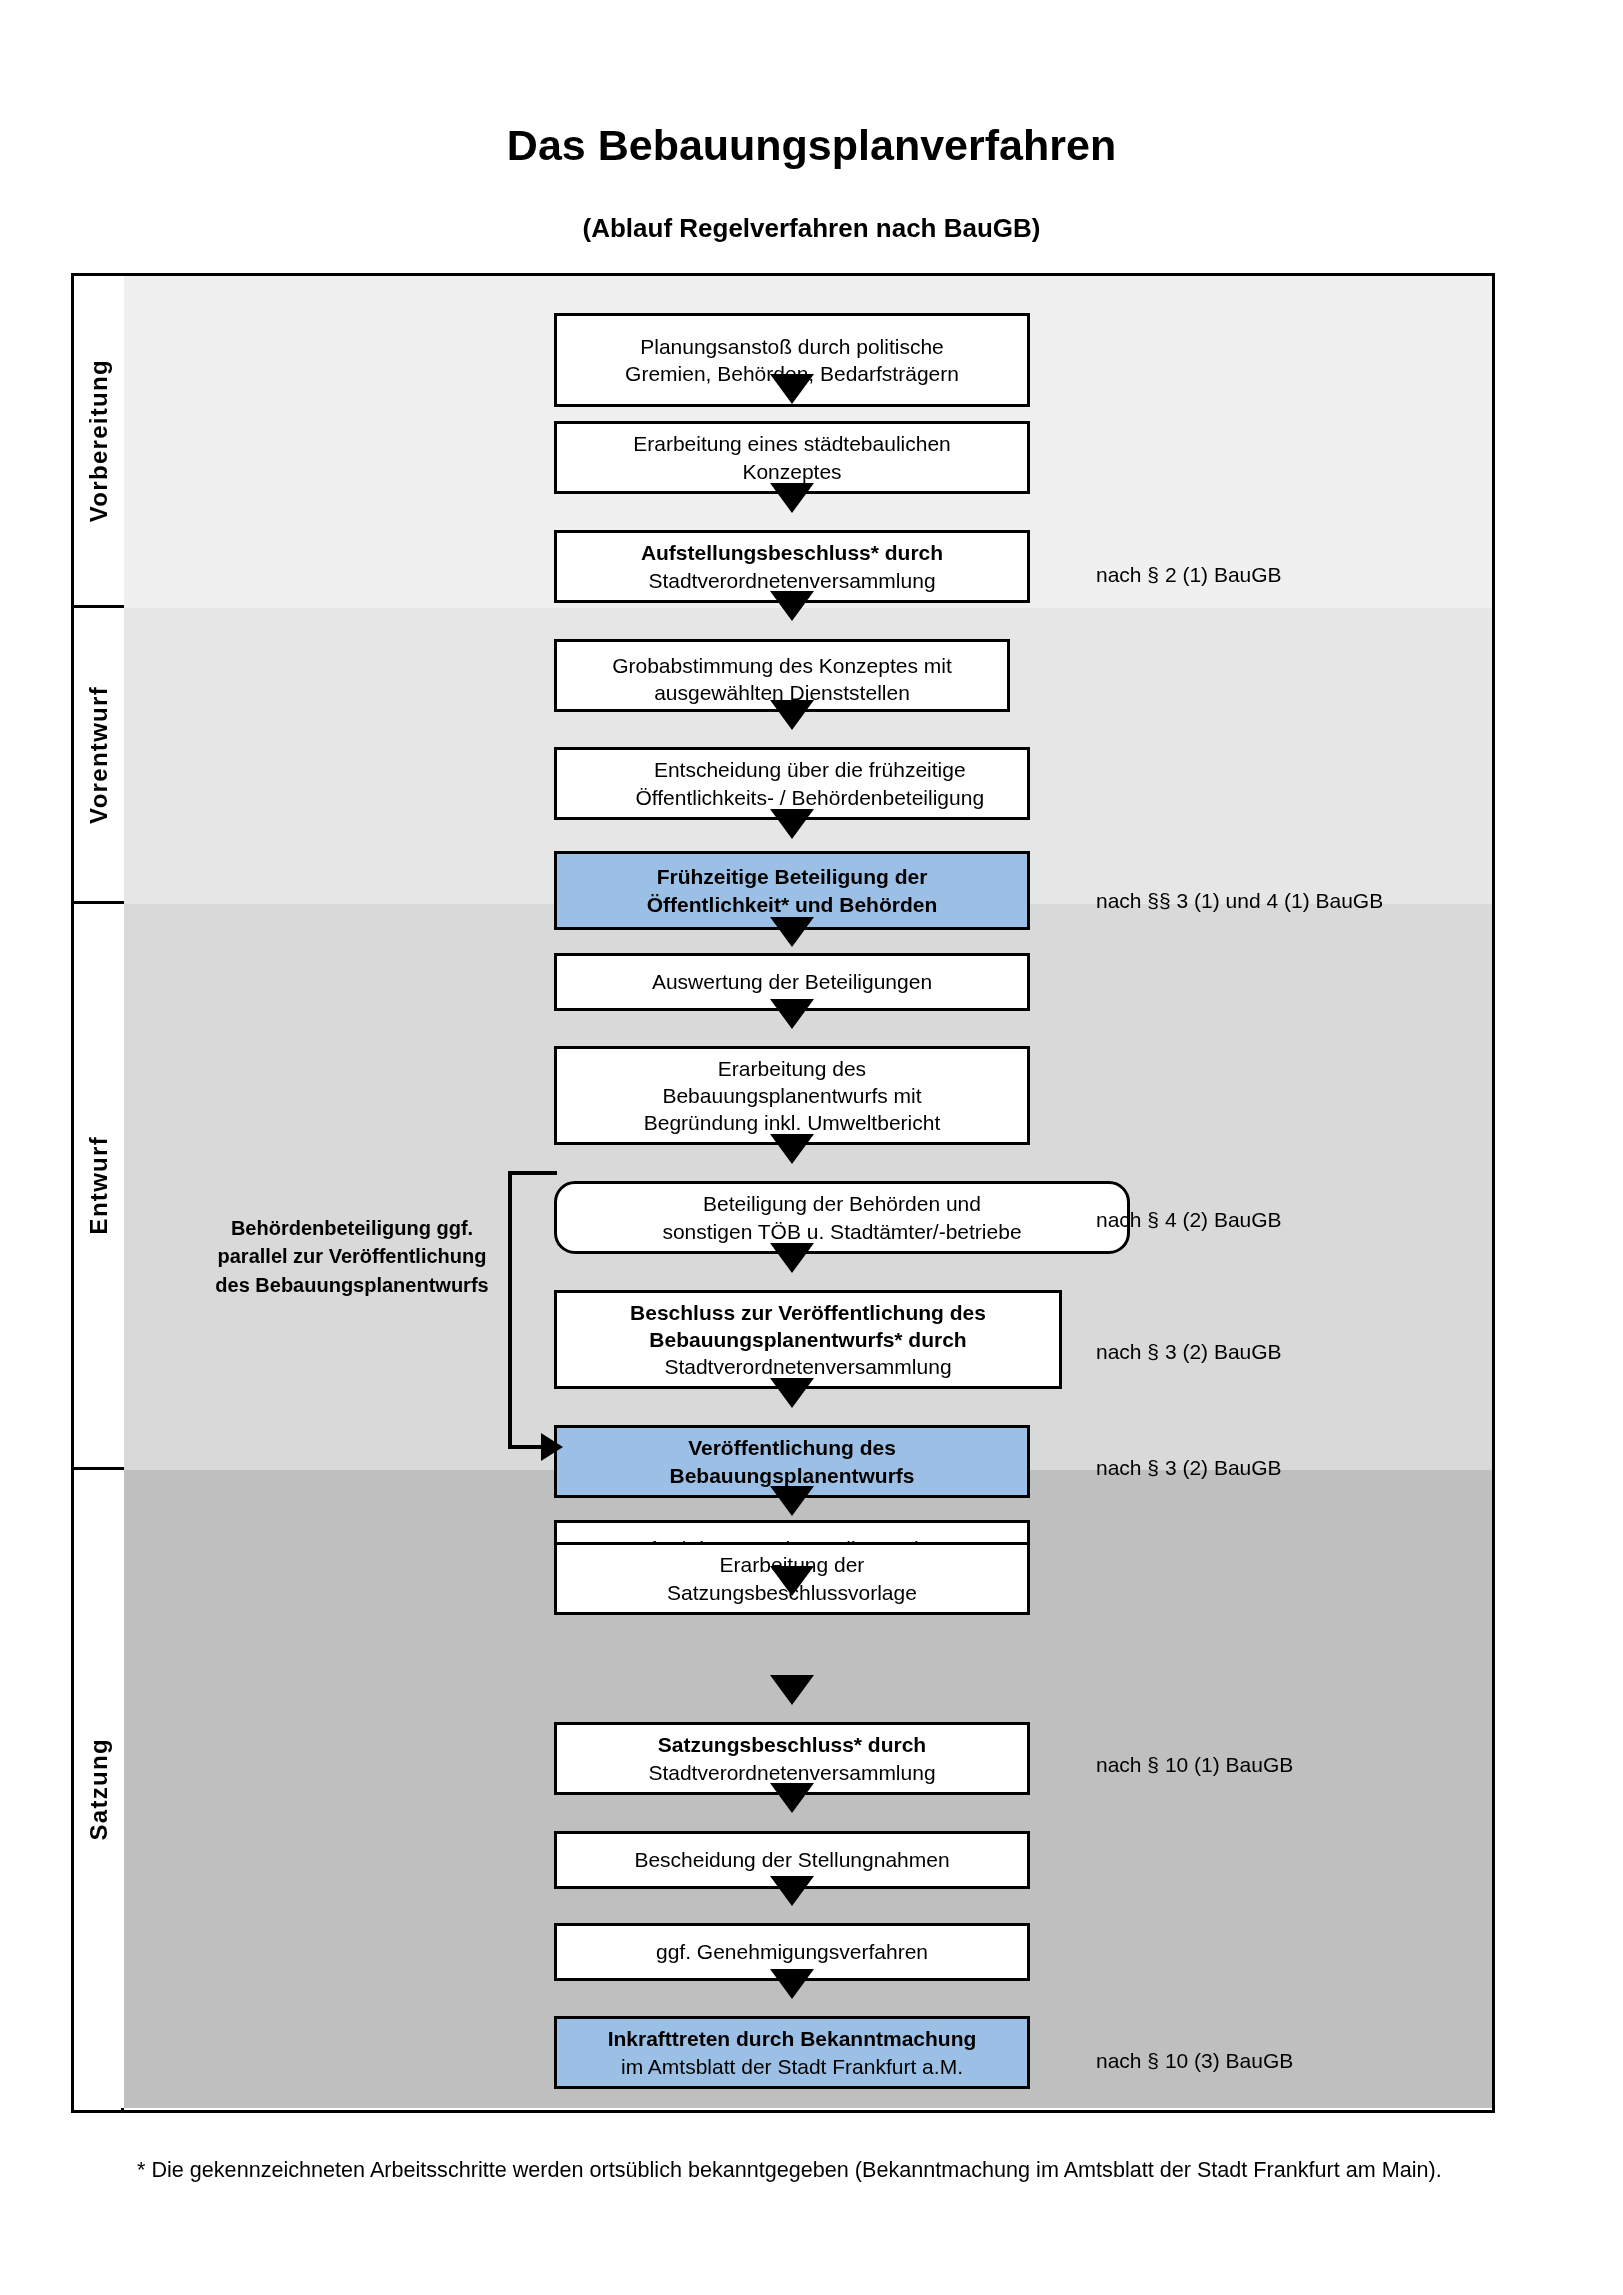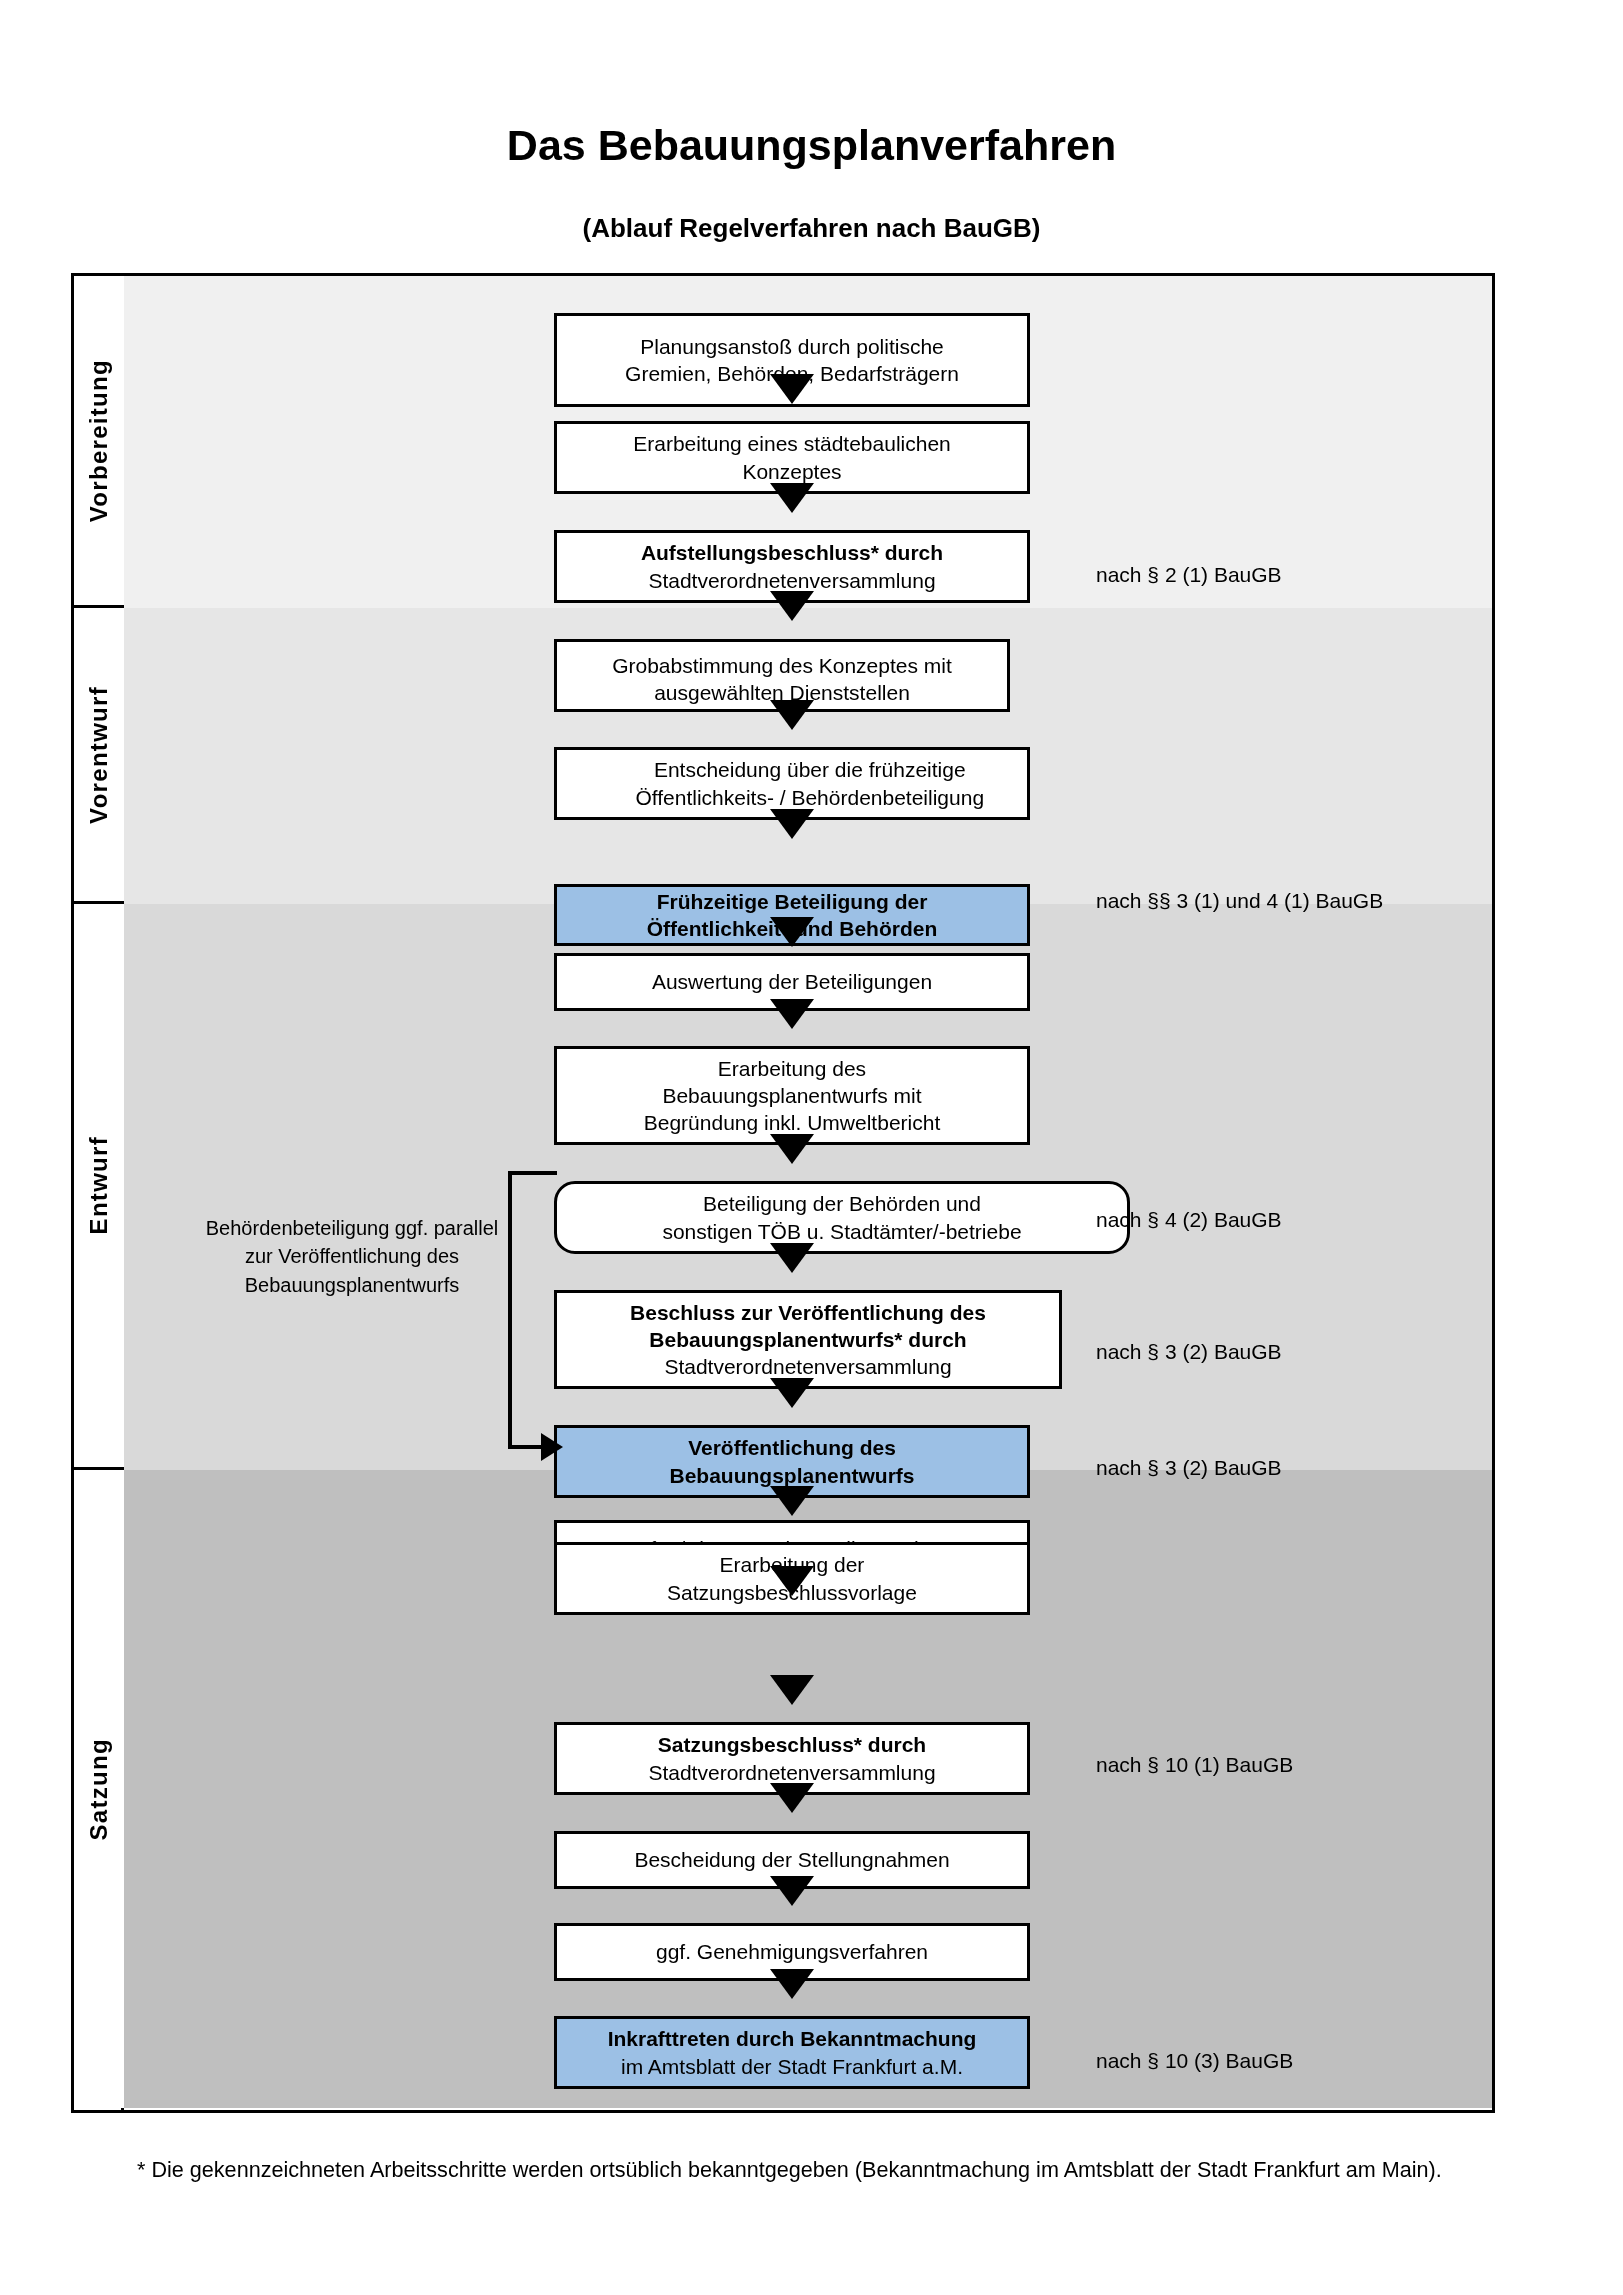--- a/index.html
+++ b/index.html
@@ -166,21 +166,21 @@
     <div class="arrow-down" style="left:696px;top:424px;"></div>
 
     <div class="flowbox" style="left:480px;top:471px;width:476px;height:73px;padding-left:42px;">
       <div>
         <span class="ln">Entscheidung über die frühzeitige</span>
         <span class="ln">Öffentlichkeits- / Behördenbeteiligung</span>
       </div>
     </div>
     <div class="arrow-down" style="left:696px;top:533px;"></div>
 
-    <div class="flowbox blue" style="left:480px;top:608px;width:476px;height:62px;">
+    <div class="flowbox blue" style="left:480px;top:575px;width:476px;height:79px;">
       <div>
         <span class="ln"><b>Frühzeitige Beteiligung der</b></span>
         <span class="ln"><b>Öffentlichkeit* und Behörden</b></span>
       </div>
     </div>
     <div class="arrow-down" style="left:696px;top:641px;"></div>
 
     <div class="flowbox" style="left:480px;top:677px;width:476px;height:58px;">
       <div>
         <span class="ln">Auswertung der Beteiligungen</span>
@@ -259,21 +259,21 @@
     </div>
     <div class="arrow-down" style="left:696px;top:1693px;"></div>
 
     <div class="flowbox blue" style="left:480px;top:1740px;width:476px;height:73px;">
       <div>
         <span class="ln"><b>Inkrafttreten durch Bekanntmachung</b></span>
         <span class="ln">im Amtsblatt der Stadt Frankfurt a.M.</span>
       </div>
     </div>
 
-    <div class="sidenote" style="left:124px;top:938px;width:308px;">
+    <div class="sidenote" style="left:124px;top:938px;width:308px;font-weight:bold;">
       <span class="ln">Behördenbeteiligung</span>
       <span class="ln">ggf. parallel zur</span>
       <span class="ln">Veröffentlichung des</span>
       <span class="ln">Bebauungsplanentwurfs</span>
     </div>
 
     <div class="brk-h" style="left:434px;top:895px;width:49px;"></div>
 
     <div class="brk-v" style="left:434px;top:895px;height:278px;"></div>
 

